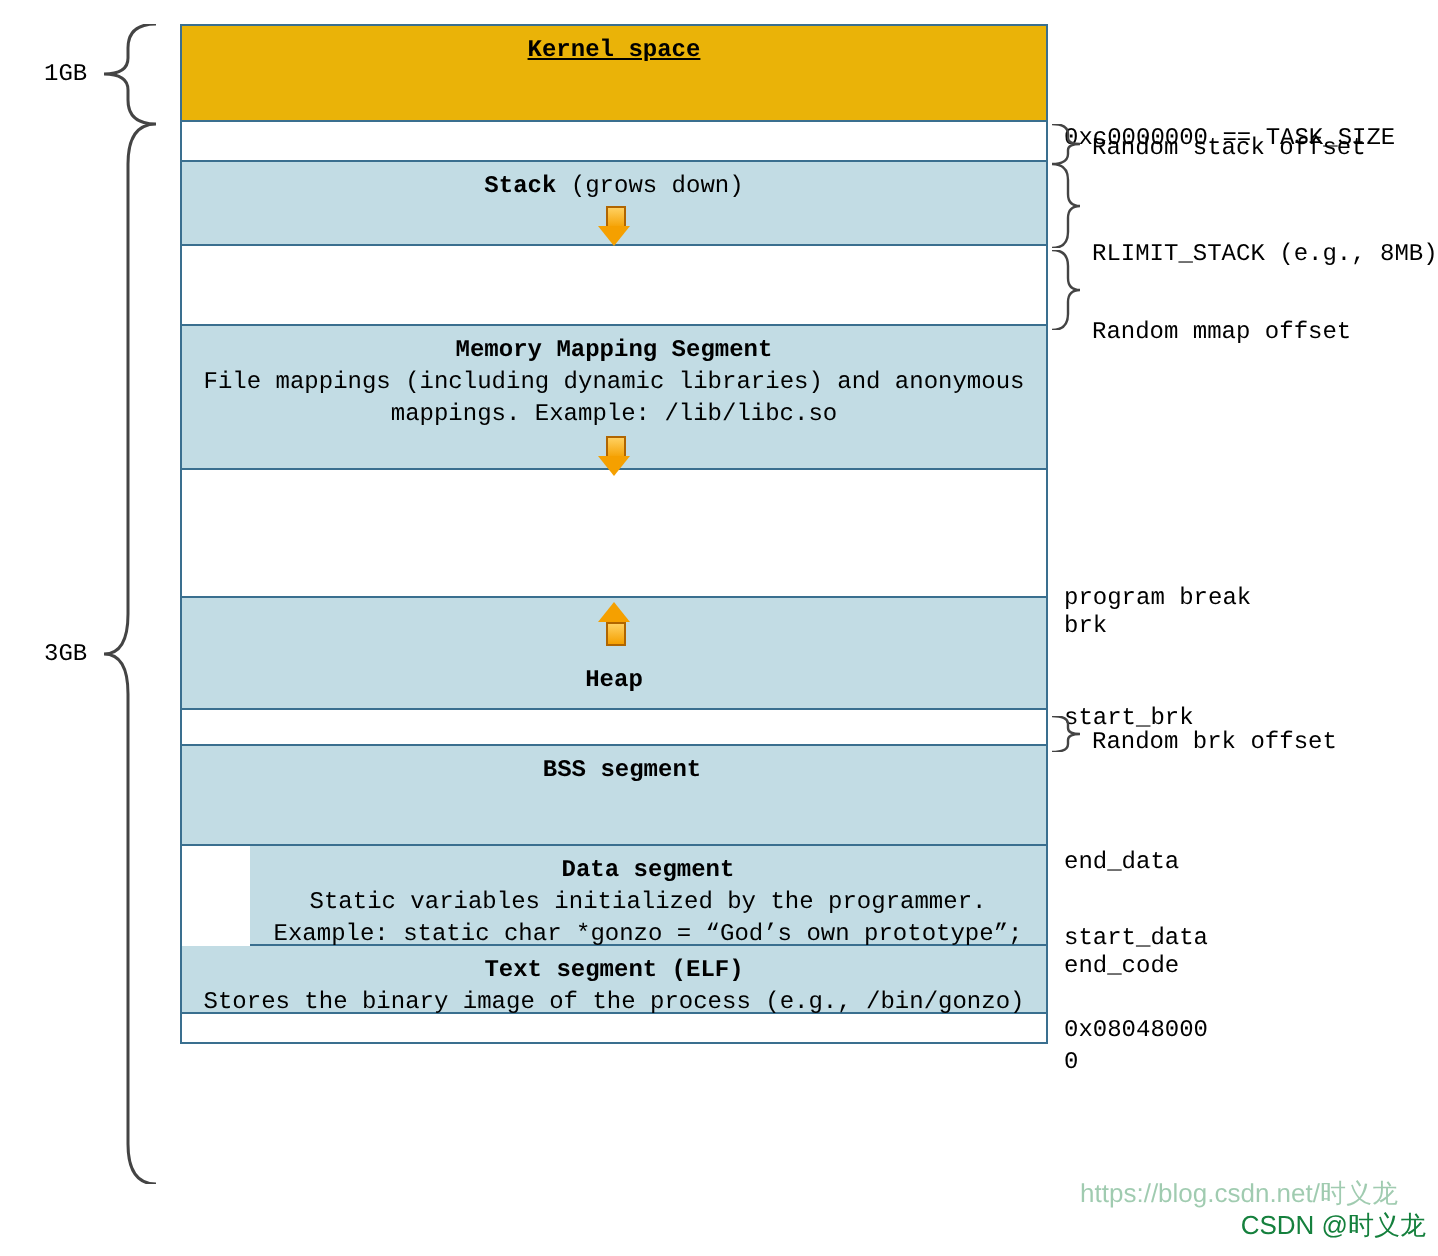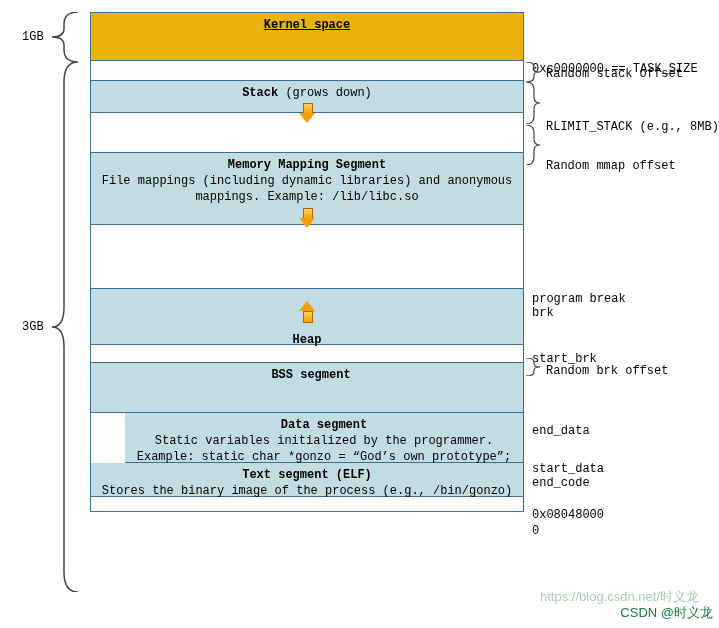--- a/index.html
+++ b/index.html
@@ -116,37 +116,37 @@
 </div>
 
 <div class="center-col">
 
   <div class="seg dark" style="height:48px;">
     <span class="title">Kernel space</span><br>
   </div>
 
   <div class="seg gap" style="height:20px;"></div>
 
-  <div class="seg light" style="height:32px;">
+  <div class="seg light" style="height:42px;">
     <span class="title">Stack</span>
     <span>(grows down)</span><br>
     <span class="arrow down"></span>
   </div>
 
   <div class="seg gap" style="height:40px;"></div>
 
   <div class="seg light" style="height:72px;">
     <span class="title">Memory Mapping Segment</span><br>
     <span>File mappings (including dynamic libraries) and anonymous mappings. Example: /lib/libc.so</span><br>
     <span class="arrow down"></span>
   </div>
 
   <div class="seg gap" style="height:64px;"></div>
 
-  <div class="seg light" style="height:56px; padding-top:10px;">
+  <div class="seg light" style="height:56px; padding-top:0;">
     <span class="arrow up"></span><br>
     <span class="title" style="display:inline-block; margin-top:6px;">Heap</span>
   </div>
 
   <div class="seg gap" style="height:18px;"></div>
 
   <div class="seg light" style="height:50px;padding-left:16px;">
     <span class="title">BSS segment</span><br>
   </div>
 

